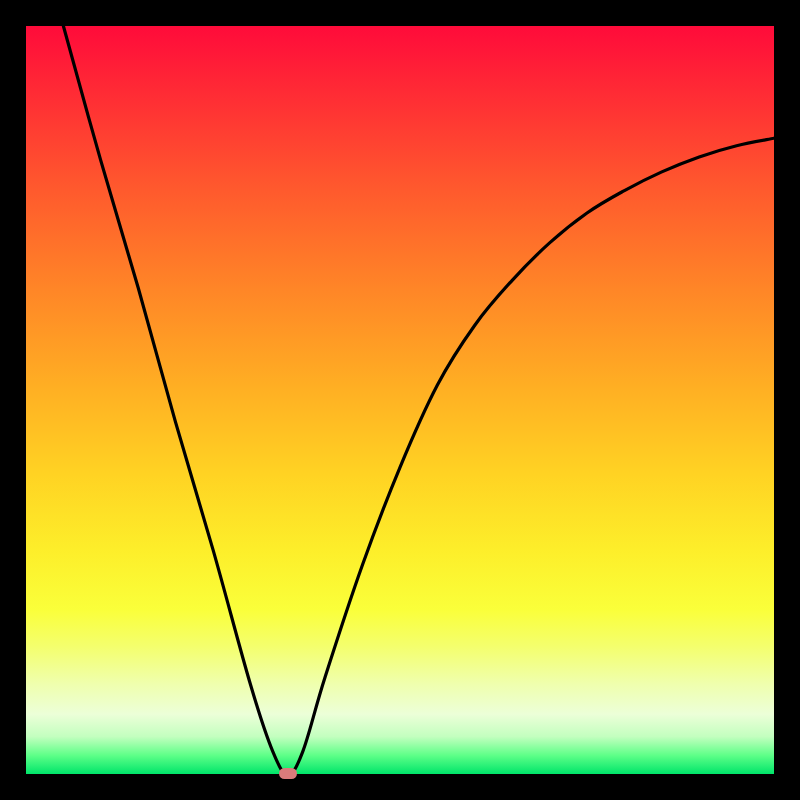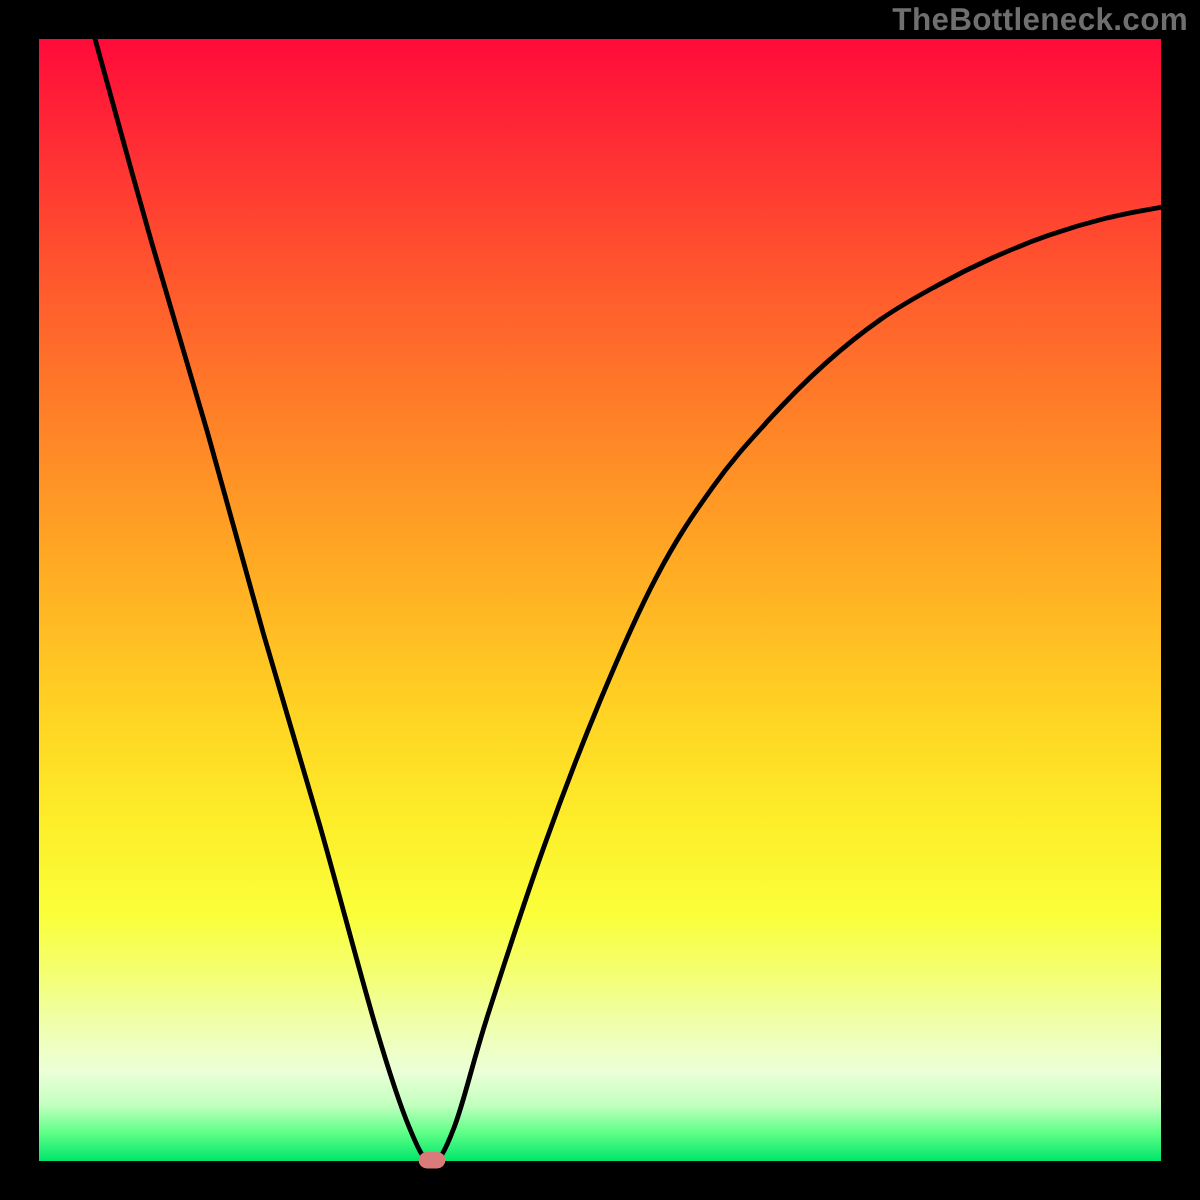--- a/index.html
+++ b/index.html
@@ -61,21 +61,20 @@
     width: 18px;
     height: 11px;
     background: #d97b7b;
     border-radius: 6px;
   }
 </style>
 </head>
 <body>
 
 <div class="frame">
-  <div class="watermark">TheBottleneck.com</div>
 
   <div class="plot-area">
     <svg class="curve" width="748" height="748" viewBox="0 0 748 748">
       <path id="curve-path" fill="none" stroke="#000" stroke-width="3.2" stroke-linecap="round" stroke-linejoin="round" d="M 37.4 0 C 44.132 24.235199999999995, 61.336 87.51599999999999, 74.8 134.64 C 88.264 181.76399999999998, 98.736 214.67600000000002, 112.2 261.8 C 125.664 308.92400000000004, 136.136 349.316, 149.6 396.44 C 163.064 443.564, 173.536 476.476, 187 523.6 C 200.464 570.724, 213.6288 621.8872, 224.4 658.24 C 235.1712 694.5928, 240.108 709.4032, 246.84 725.56 C 253.572 741.7167999999999, 256.4144 748, 261.8 748 C 267.1856 748, 270.028 743.0631999999999, 276.76 725.56 C 283.49199999999996 708.0568, 288.42879999999997 684.42, 299.2 650.76 C 309.9712 617.1, 323.136 576.2592, 336.6 538.56 C 350.064 500.8607999999999, 360.536 473.6336, 374 441.32 C 387.464 409.0064, 397.93600000000004 384.62159999999994, 411.40000000000003 359.03999999999996 C 424.86400000000003 333.4584, 435.336 318.0496, 448.8 299.2 C 462.264 280.3504, 472.736 269.13039999999995, 486.2 254.32 C 499.664 239.5096, 510.136 229.03760000000008, 523.6 216.92000000000007 C 537.0640000000001 204.80240000000006, 547.5360000000001 196.42480000000003, 561 187 C 574.4639999999999 177.57519999999997, 584.936 171.96519999999995, 598.4 164.55999999999995 C 611.8639999999999 157.15479999999994, 622.3359999999999 151.9188, 635.8 145.86 C 649.264 139.80120000000002, 659.736 135.61239999999998, 673.2 130.89999999999998 C 686.6640000000001 126.18759999999999, 697.1360000000001 123.04600000000005, 710.6 119.68000000000006 C 724.064 116.31400000000008, 741.268 113.54640000000005, 748 112.20000000000005"></path>
     </svg>
     <div id="opt-marker" class="marker" style="left: 252.8px; top: 742px;"></div>
   </div>
 </div>
 
 </body></html>

